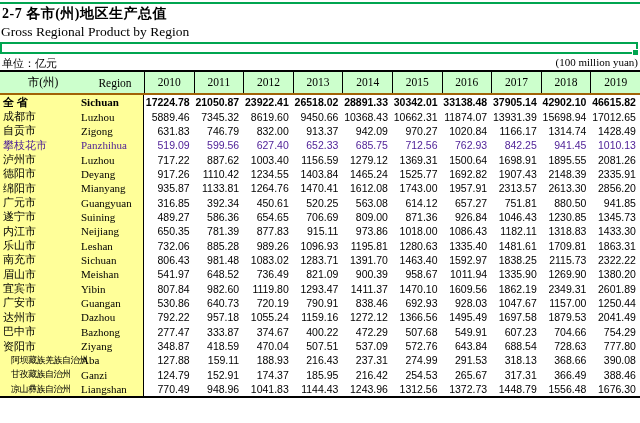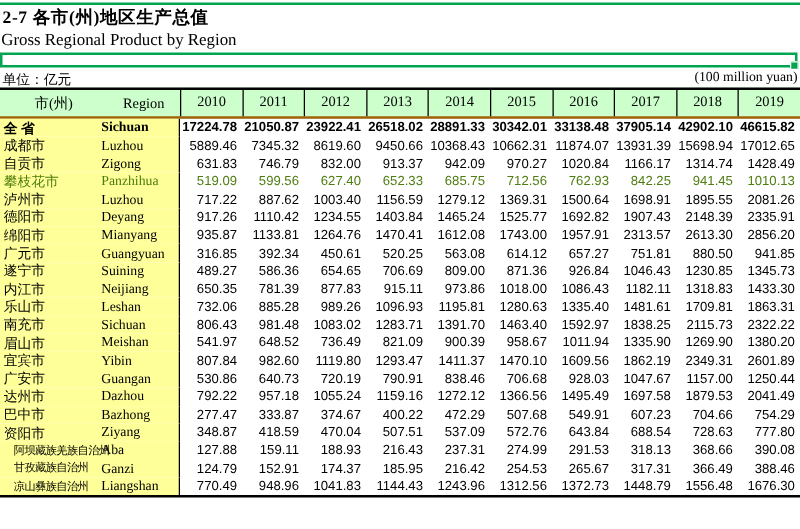--- a/index.html
+++ b/index.html
@@ -43,21 +43,21 @@
     height:100%;border-right:1.5px solid #000;box-sizing:border-box;
   }
   .zh{padding-left:3px;width:81px;font-size:11px;white-space:nowrap;box-sizing:border-box;}
   .zh.long{font-size:9px;letter-spacing:-0.5px;padding-left:11px;}
   .en{font-size:11px;white-space:nowrap;}
   .val{
     flex:1;text-align:right;padding-right:4px;
     font-family:"Liberation Sans", sans-serif;font-size:10.5px;
   }
   .row.bold{font-weight:bold;}
-  .row.highlight{color:#4d7c0f;}
+  .row.highlight{color:#4c1d95;}
 </style>
 </head>
 <body>
 
 <div class="green-line" id="top-line"></div>
 
 <div class="title">2-7  各市(州)地区生产总值</div>
 <div class="subtitle">Gross Regional Product by Region</div>
 
 <div class="sel-box">
@@ -316,21 +316,21 @@
       <div class="row">
         <div class="name-cell">
           <span class="zh">广安市</span>
           <span class="en">Guangan</span>
         </div>
         <div class="val">530.86</div>
         <div class="val">640.73</div>
         <div class="val">720.19</div>
         <div class="val">790.91</div>
         <div class="val">838.46</div>
-        <div class="val">706.68</div>
+        <div class="val">692.93</div>
         <div class="val">928.03</div>
         <div class="val">1047.67</div>
         <div class="val">1157.00</div>
         <div class="val">1250.44</div>
       </div>
       <div class="row">
         <div class="name-cell">
           <span class="zh">达州市</span>
           <span class="en">Dazhou</span>
         </div>

